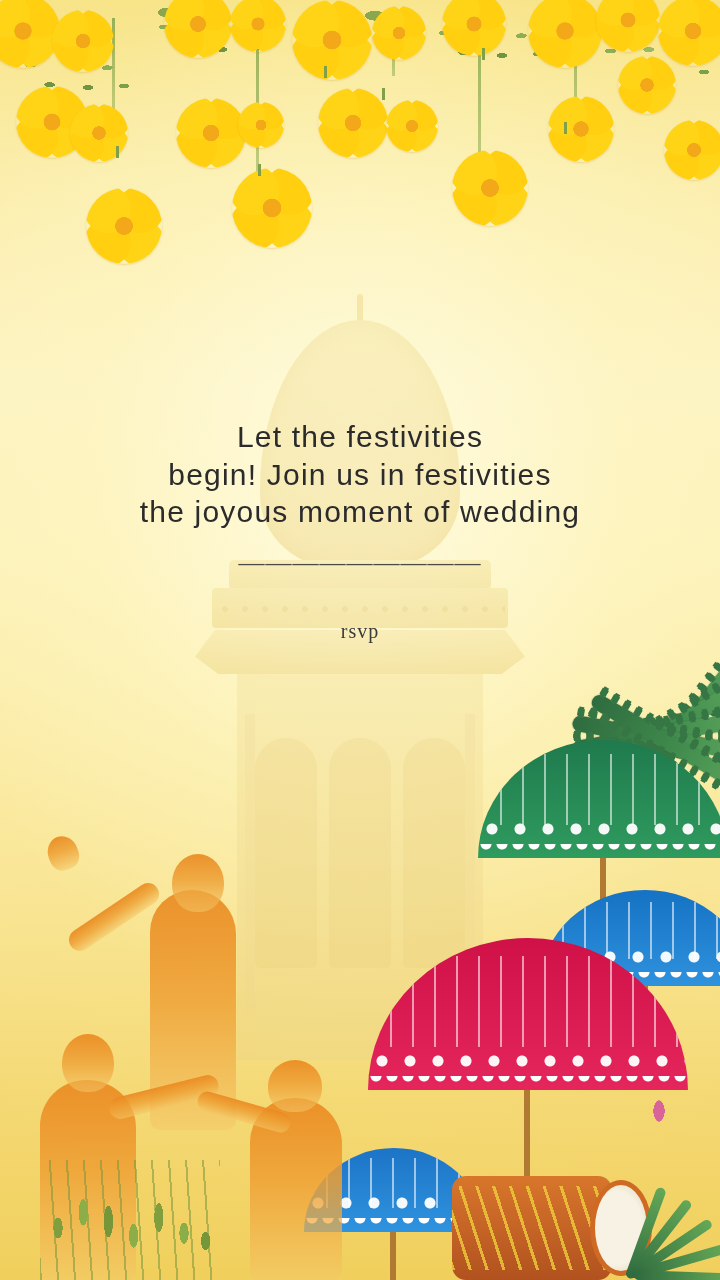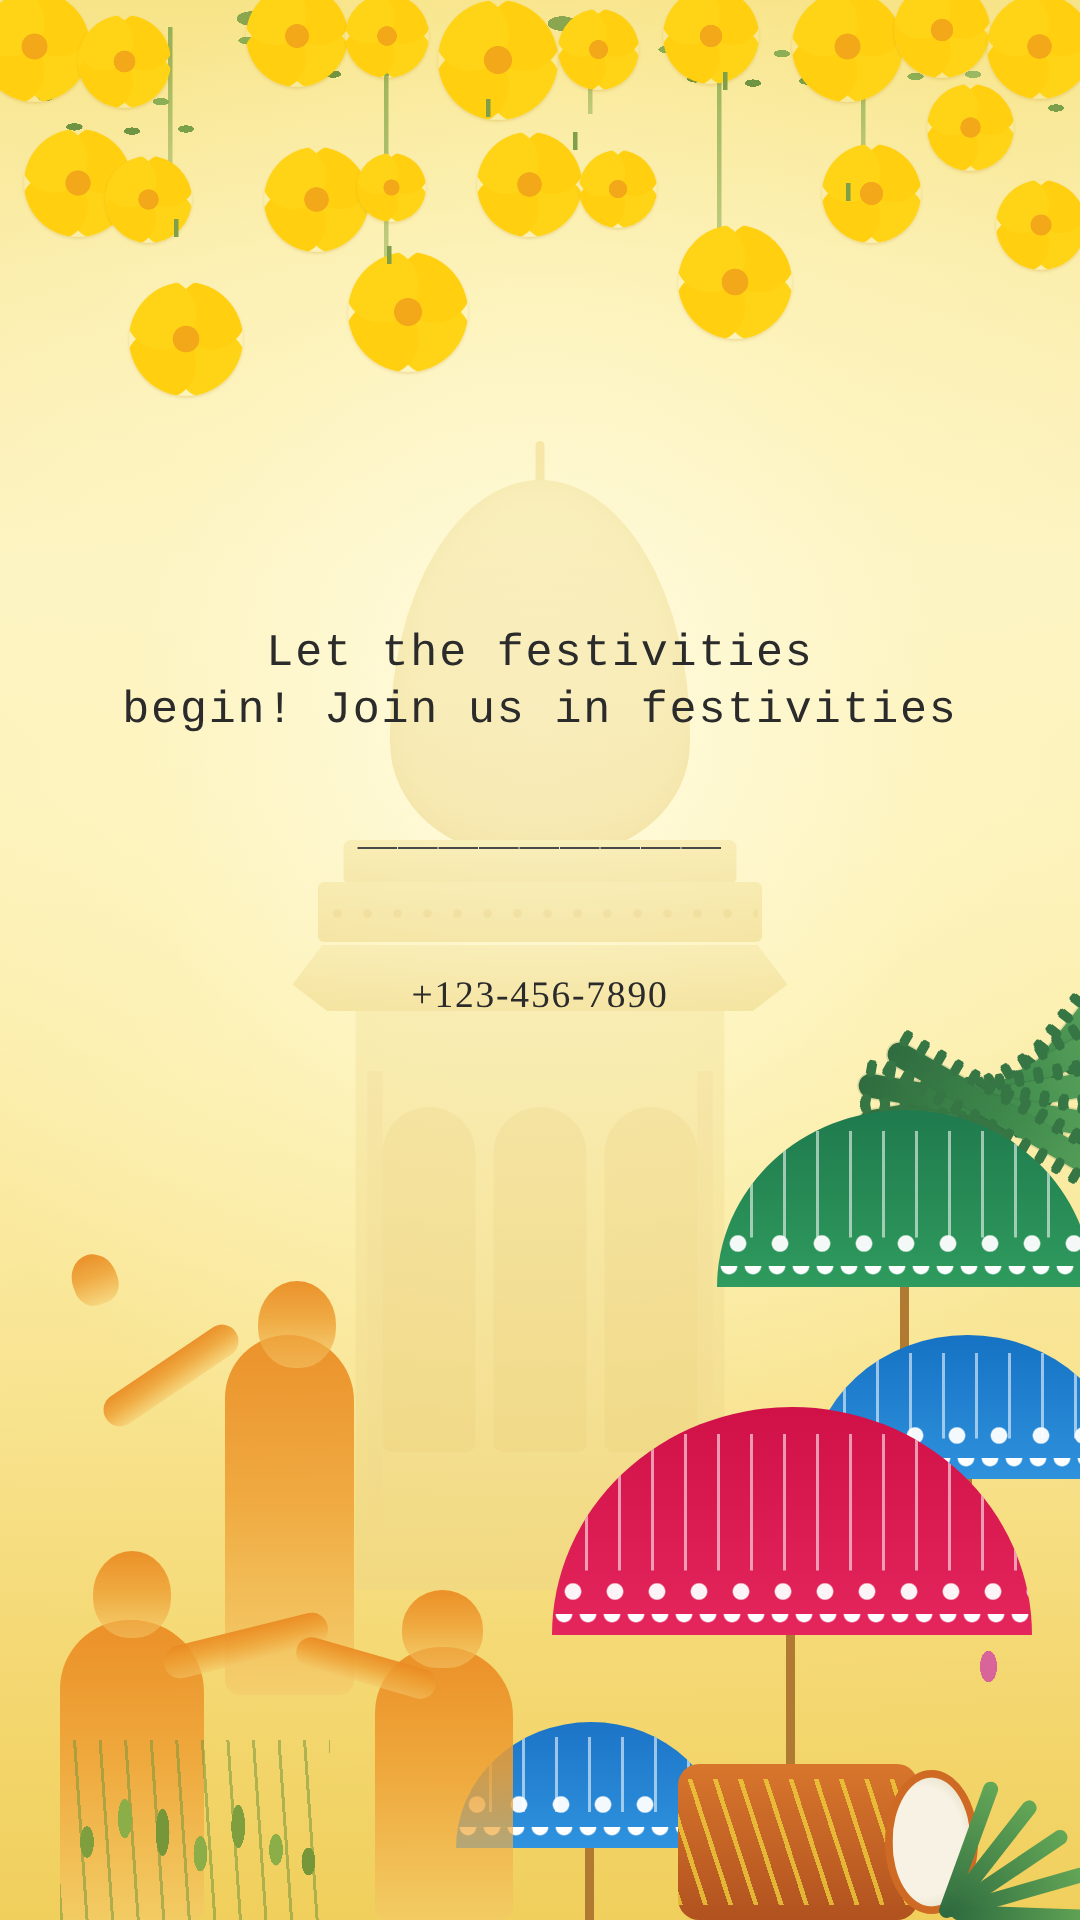--- a/index.html
+++ b/index.html
@@ -193,21 +193,21 @@
     font-size: 21px;
     letter-spacing: 0.3px;
     text-shadow: 0 1px 0 rgba(255,255,255,0.5);
   }
   .message {
     position: absolute;
     top: 418px;
     width: 100%;
     text-align: center;
     color: #2b2b2b;
-    font-family: Liberation Mono, monospace;
+    font-family: Liberation Sans, sans-serif;
     font-size: 30px;
     line-height: 1.25;
     letter-spacing: 1.2px;
   }
   .divider {
     position: absolute;
     top: 548px;
     width: 100%;
     text-align: center;
     color: #4a4a4a;
@@ -495,24 +495,25 @@
     <div class="lotus" style="left:312px; top:30px;"></div>
     <div class="lotus" style="left:370px; top:52px;"></div>
     <div class="lotus" style="left:470px; top:12px;"></div>
     <div class="lotus" style="left:552px; top:86px;"></div>
   </div>
 
 
   <div class="message">
     <div>Let the festivities</div>
     <div>begin! Join us in festivities</div>
+    <div>the joyous moment of wedding</div>
   </div>
 
   <div class="divider">—————————</div>
-  <div class="rsvp-phone">+123-456-7890</div>
+  <div class="rsvp-label">rsvp</div>
 
   <div class="palm">
     <div class="frond" style="right:10px; top:10px;  transform: rotate(-52deg);"></div>
     <div class="frond" style="right:10px; top:40px;  transform: rotate(-30deg);"></div>
     <div class="frond" style="right:10px; top:72px;  transform: rotate(-10deg);"></div>
     <div class="frond" style="right:10px; top:104px; transform: rotate(10deg);"></div>
     <div class="frond" style="right:10px; top:136px; transform: rotate(30deg);"></div>
   </div>
 
   <div class="umbrella u-green">

